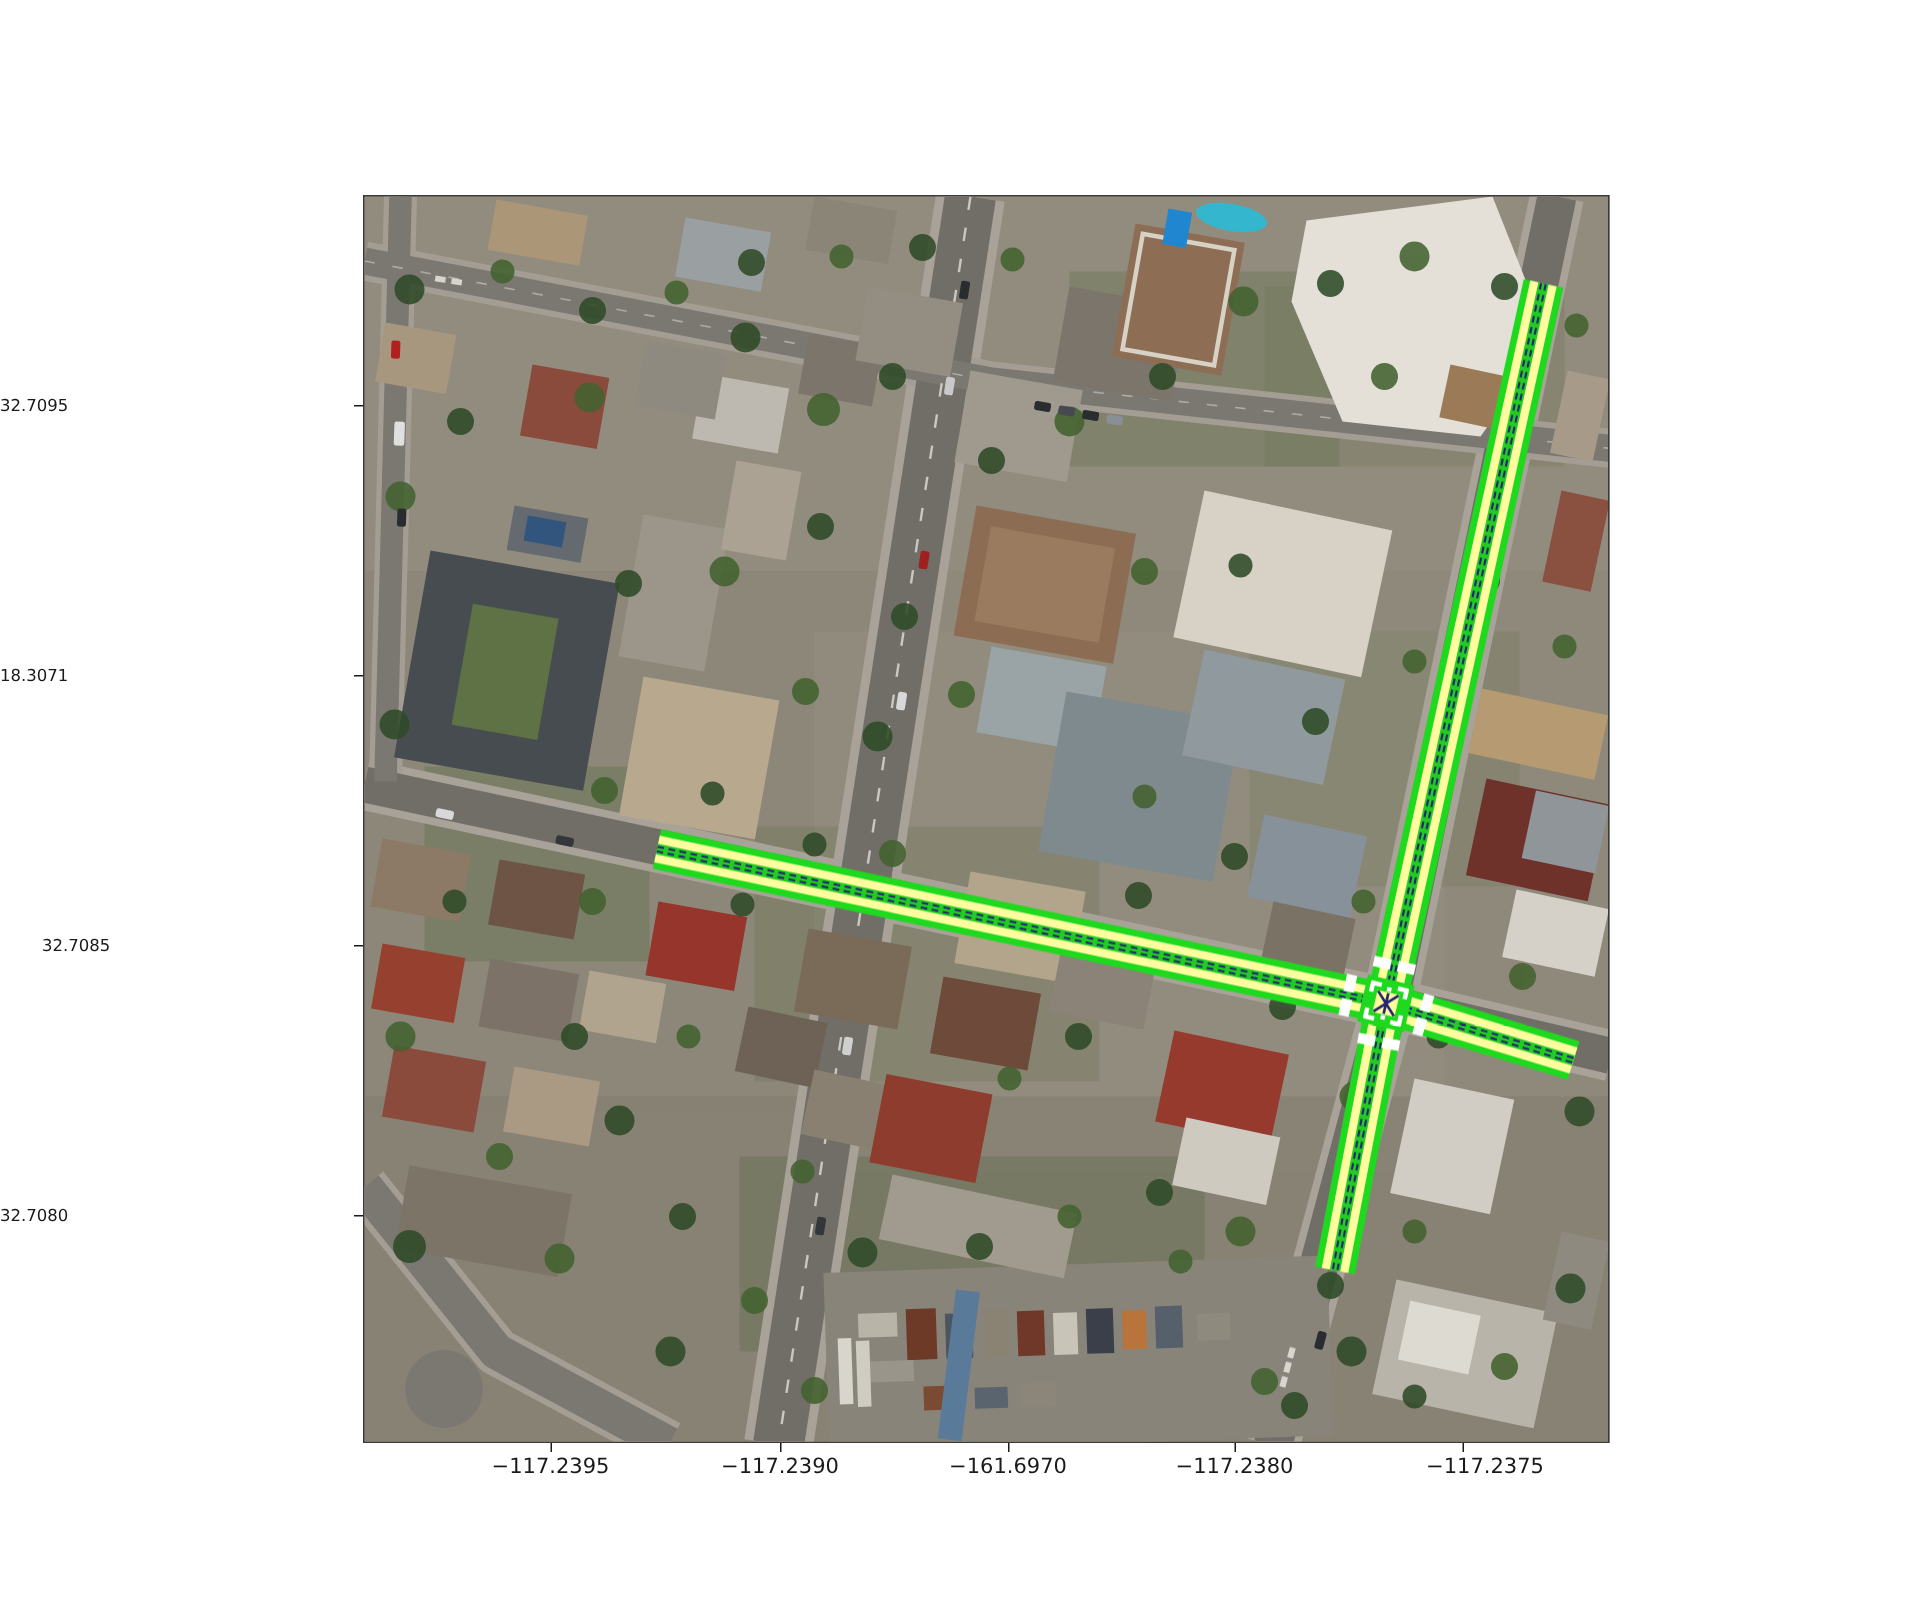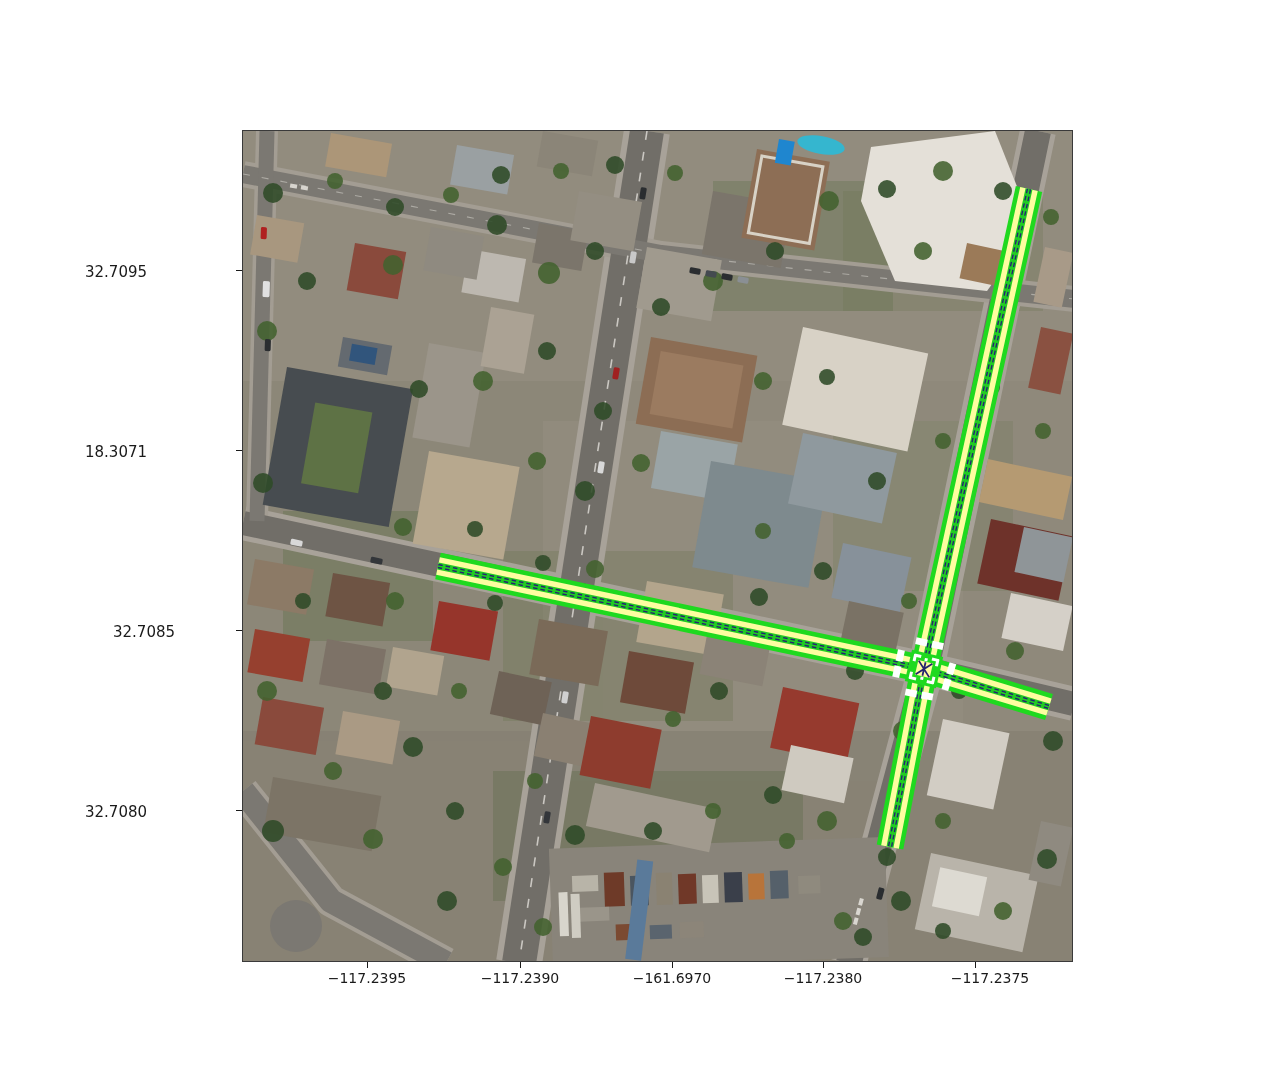--- a/index.html
+++ b/index.html
@@ -1,20 +1,20 @@
 <!DOCTYPE html>
 <html><head>
 <meta charset="utf-8">
 <style>
   html,body{margin:0;padding:0;background:#ffffff;width:1283px;height:1080px;overflow:hidden;
     font-family:"DejaVu Sans", sans-serif;}
   .figure{position:relative;width:1283px;height:1080px;background:#ffffff;}
   .axes{position:absolute;box-sizing:border-box;border:1px solid #3a3a3a;overflow:hidden;background:#8f897b;}
   .axes svg{display:block;}
-  .tick-label-y{position:absolute;left:0;width:234px;text-align:center;font-size:15px;color:#1a1a1a;line-height:1;}
+  .tick-label-y{position:absolute;left:0;width:234px;text-align:left;font-size:11px;color:#1a1a1a;line-height:1;}
   .tick-mark-y{position:absolute;width:6px;height:1.2px;background:#1a1a1a;}
   .tick-label-x{position:absolute;width:120px;text-align:center;font-size:14px;color:#1a1a1a;line-height:1;}
   .tick-mark-x{position:absolute;width:1.2px;height:6px;background:#1a1a1a;}
   .xlabel{position:absolute;text-align:center;font-size:13.2px;color:#1a1a1a;line-height:1.2;}
 </style>
 </head>
 <body>
 
 <div class="figure">
   <div class="axes" id="axes" style="left: 242px; top: 130px; width: 831px; height: 832px;">

